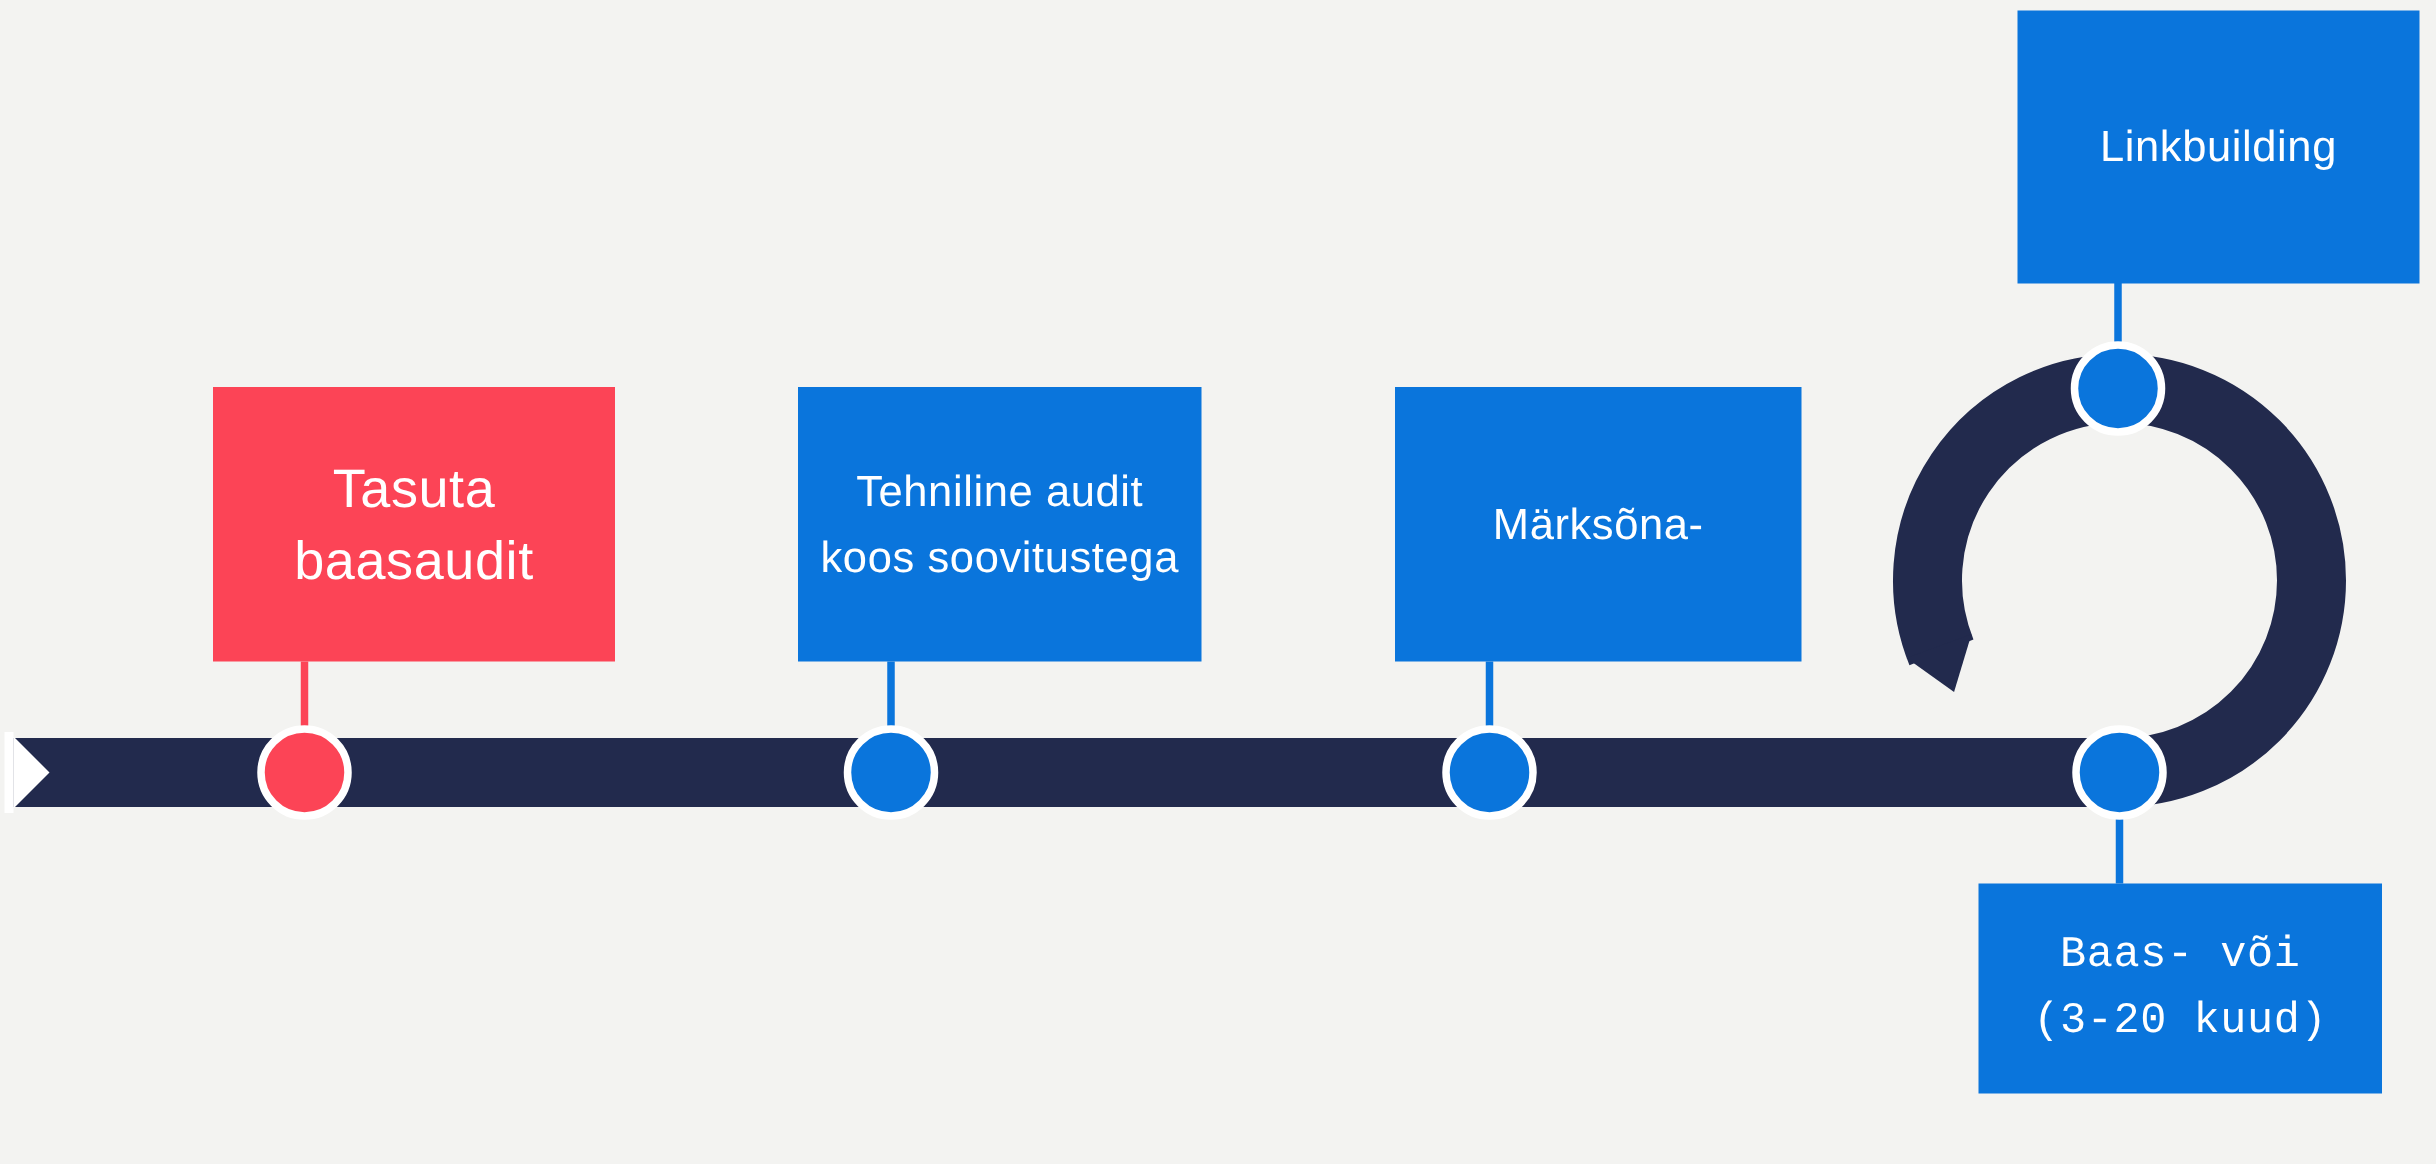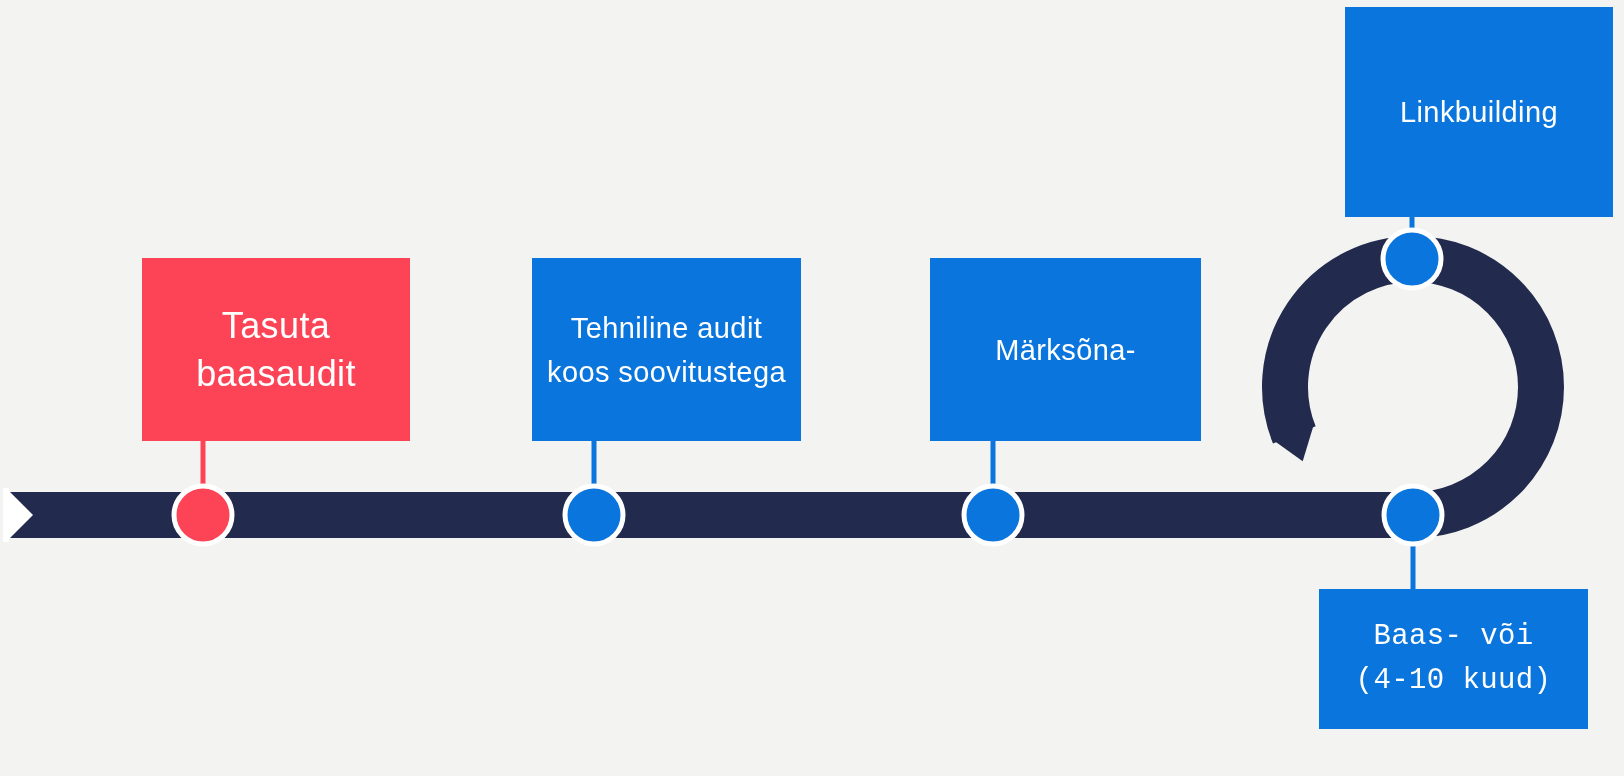--- a/index.html
+++ b/index.html
@@ -17,21 +17,21 @@
     justify-content:center;align-items:center;
     text-align:center;
     color:#FFFFFF;
     letter-spacing:0.4px;
   }
   .step-box--blue{background:#0A75DC;font-size:29px;line-height:44px;}
   .step-box--red{background:#FC4456;font-size:36px;line-height:48px;}
   .box-1{left:142px;top:258px;width:268px;height:183px;}
   .box-2{left:532px;top:258px;width:269px;height:183px;}
   .box-3{left:930px;top:258px;width:271px;height:183px;}
-  .box-4{left:1345px;top:7px;width:268px;height:210px;}
+  .box-4{left:1345px;top:7px;width:268px;height:182px;}
   .box-5{left:1319px;top:589px;width:269px;height:140px;font-family:Liberation Mono, monospace;}
 </style>
 </head>
 <body>
 
 <div class="stage">
 
   <svg class="layer-svg" width="1624" height="776" viewBox="0 0 1624 776">
 
     <rect x="9" y="492" width="1404" height="46" fill="#222A4D"></rect>
@@ -68,16 +68,16 @@
   <div class="step-box step-box--blue box-3">
     <span>Märksõna-</span>
   </div>
 
   <div class="step-box step-box--blue box-4">
     <span>Linkbuilding</span>
   </div>
 
   <div class="step-box step-box--blue box-5">
     <span>Baas- või</span>
-    <span>(4-10 kuud)</span>
+    <span>(3-20 kuud)</span>
   </div>
 
 </div>
 
 </body></html>

